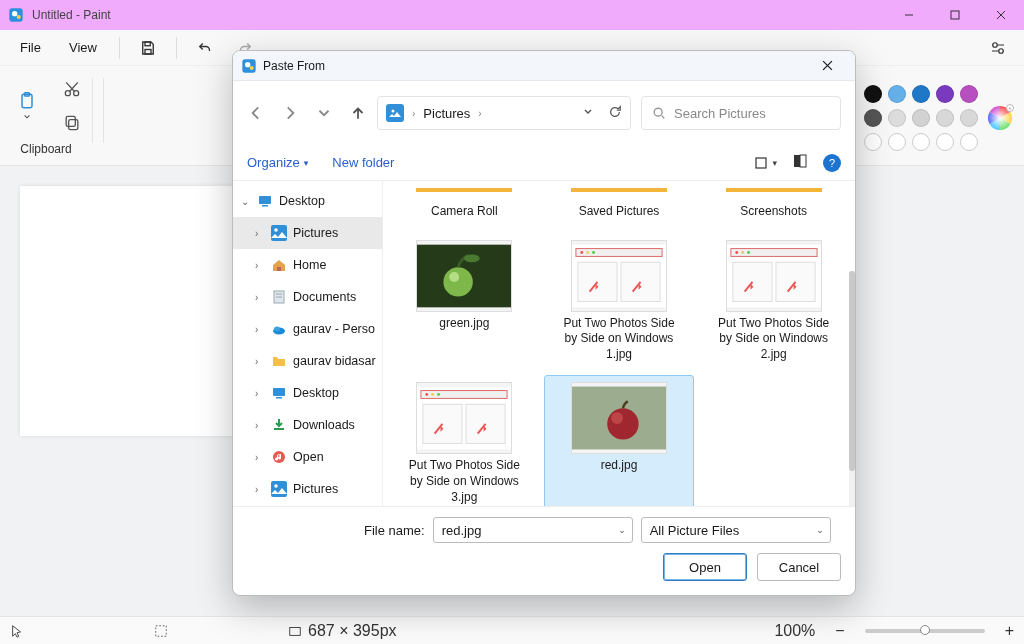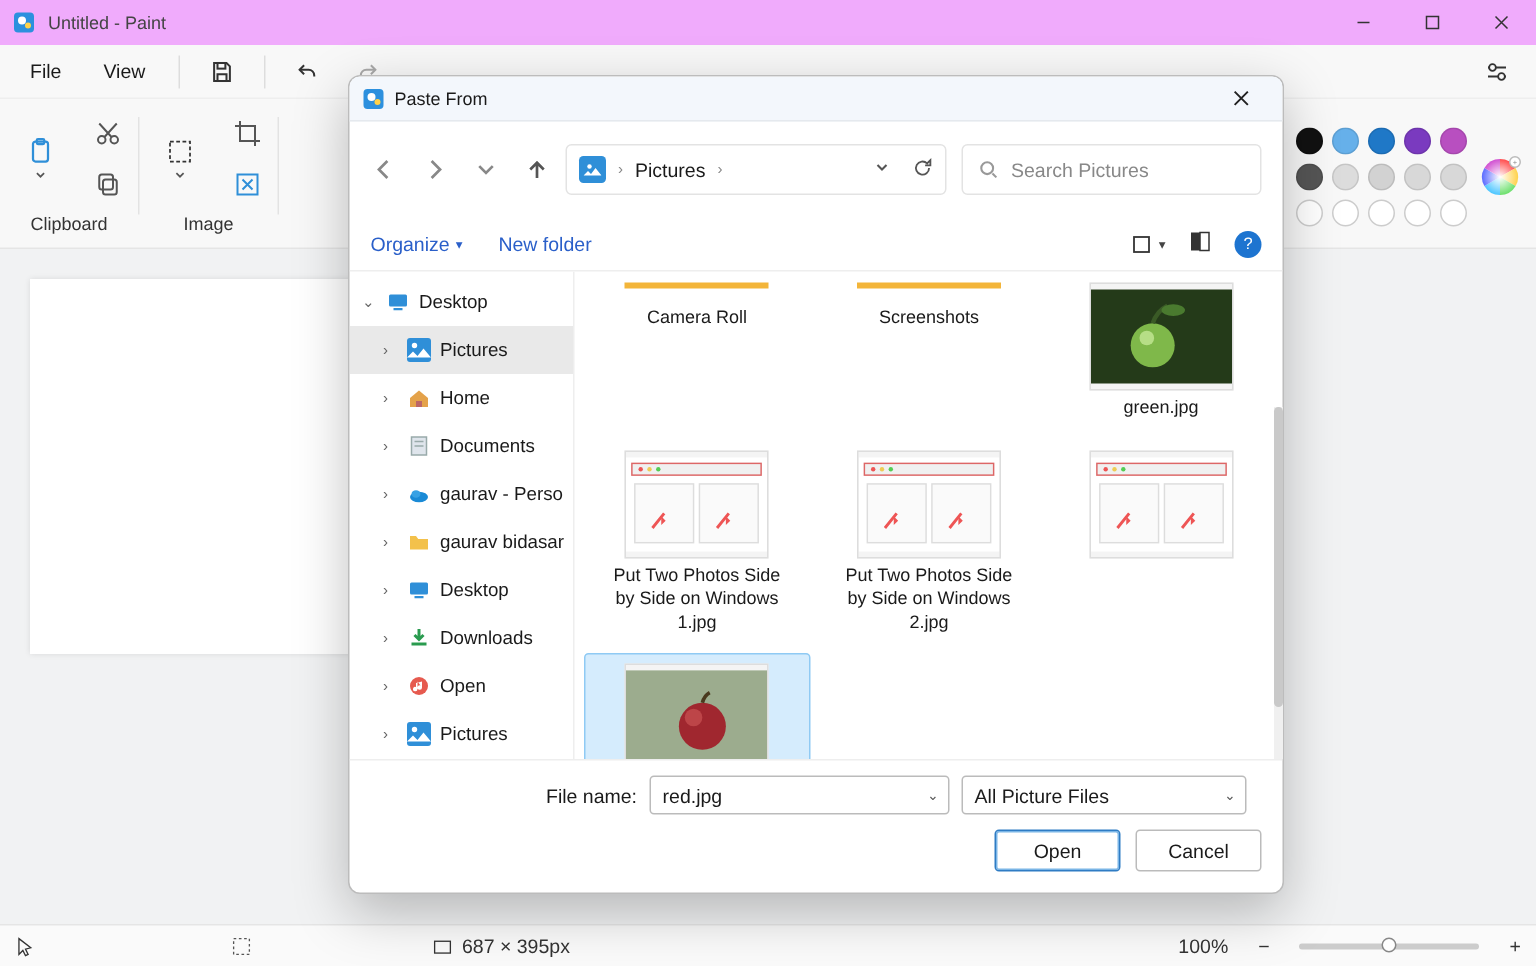--- a/index.html
+++ b/index.html
@@ -31,21 +31,21 @@
 .chev { width: 8px; height: 8px; }
 
 .canvas-area { flex: 1; background: #f1f2f3; padding: 20px 0 0 20px; }
 .canvas { width: 430px; height: 250px; background: #fff; box-shadow: 0 0 4px rgba(0,0,0,.1); }
 
 .color-row { display: flex; gap: 8px; align-items: center; }
 .swatches { display: grid; grid-template-columns: repeat(5, 18px); grid-auto-rows: 18px; gap: 6px; }
 .sw { width: 18px; height: 18px; border-radius: 50%; border: 1px solid rgba(0,0,0,.1); }
 .color-wheel { width: 28px; height: 28px; }
 
-.statusbar { height: 28px; border-top: 1px solid #e5e5e5; background: #fafafa; display: flex; align-items: center; padding: 0 10px; gap: 20px; font-size: 13px; color: #333; }
+.statusbar { height: 28px; border-top: 1px solid #e5e5e5; background: #fafafa; display: flex; align-items: center; padding: 0 10px; gap: 20px; font-size: 16px; color: #333; }
 .statusbar .s-item { display: flex; align-items: center; gap: 6px; }
 .statusbar .spacer { flex: 1; }
 .statusbar svg { width: 14px; height: 14px; }
 .zoom-slider { width: 120px; height: 4px; background: #ccc; border-radius: 2px; position: relative; }
 .zoom-slider .thumb { width: 10px; height: 10px; background: #fff; border: 1px solid #888; border-radius: 50%; position: absolute; top: -4px; left: 55px; }
 
 
 .dialog { position: absolute; left: 232px; top: 50px; width: 624px; height: 546px; background: #fff; border: 1px solid #bcbcbc; border-radius: 8px; box-shadow: 0 12px 36px rgba(0,0,0,.25); display: flex; flex-direction: column; overflow: hidden; }
 .dlg-title { height: 30px; background: #f3f7fc; display: flex; align-items: center; padding: 0 8px; border-bottom: 1px solid #e5e9ee; }
 .dlg-title .t { font-size: 12px; margin-left: 6px; }
@@ -181,42 +181,20 @@
             </svg>
           <svg class="ricon" viewBox="0 0 24 24" fill="none" stroke="#555" stroke-width="1.6">
               <rect x="8" y="8" width="11" height="12" rx="2"></rect>
               <rect x="5" y="4" width="11" height="12" rx="2"></rect>
             </svg>
         </div>
       </div>
       <div class="lbl">Clipboard</div>
     </div>
     <div class="ribsep"></div>
-    <div class="rgroup">
-      <div class="tools">
-        <div class="rbtn">
-          <svg class="ricon" viewBox="0 0 24 24">
-              <rect x="4" y="4" width="16" height="16" fill="none" stroke="#333" stroke-width="1.4" stroke-dasharray="3 2"></rect>
-            </svg>
-          <svg class="chev" viewBox="0 0 10 10">
-              <path d="M2 3l3 3 3-3" stroke="#555" stroke-width="1.4" fill="none"></path>
-            </svg>
-        </div>
-        <div style="display:flex;flex-direction:column;gap:14px">
-          <svg class="ricon" viewBox="0 0 24 24" fill="none" stroke="#555" stroke-width="1.6">
-              <path d="M6 2v16h16M2 6h16v16"></path>
-            </svg>
-          <svg class="ricon" viewBox="0 0 24 24" fill="none" stroke="#2f8fd8" stroke-width="1.6">
-              <rect x="4" y="4" width="16" height="16"></rect>
-              <path d="M8 8l8 8M8 16l8-8"></path>
-            </svg>
-        </div>
-      </div>
-      <div class="lbl">Image</div>
-    </div>
     <div class="ribsep"></div>
 
     <div style="flex:1"></div>
 
     <div class="color-row">
       <div class="swatches" id="swatches">
           <div class="sw" style="background: rgb(17, 17, 17);"></div>
           <div class="sw" style="background: rgb(102, 176, 234);"></div>
           <div class="sw" style="background: rgb(31, 120, 199);"></div>
           <div class="sw" style="background: rgb(122, 58, 191);"></div>
@@ -480,20 +458,24 @@
         <div class="tree-item" style="padding-left: 22px;"></div>
       </div>
     <div class="files">
       <div class="files-grid" id="files-grid">
           <div class="file">
             <div class="thumb toprow"></div>
             <div class="fname">Camera Roll</div>
           </div>
           <div class="file">
             <div class="thumb toprow"></div>
+            <div class="fname">Saved Pictures</div>
+          </div>
+          <div class="file">
+            <div class="thumb toprow"></div>
             <div class="fname">Screenshots</div>
           </div>
           <div class="file">
             <div class="thumb">
               <svg width="96" height="64" viewBox="0 0 96 64">
                 <rect width="96" height="64" fill="#243a19"></rect>
                 <circle cx="42" cy="38" r="15" fill="#7fb84a"></circle>
                 <circle cx="38" cy="33" r="5" fill="#cdeea0" opacity=".7"></circle>
                 <path d="M42 23c2-6 6-10 10-12" stroke="#3a5a26" stroke-width="3" fill="none"></path>
                 <ellipse cx="56" cy="14" rx="8" ry="4" fill="#4a7a2f"></ellipse>
@@ -543,20 +525,21 @@
                 <rect x="4" y="4" width="88" height="8" fill="none" stroke="#d66" stroke-width="1"></rect>
                 <circle cx="10" cy="8" r="1.5" fill="#e55"></circle>
                 <circle cx="16" cy="8" r="1.5" fill="#ec5"></circle>
                 <circle cx="22" cy="8" r="1.5" fill="#5c5"></circle>
                 <rect x="6" y="18" width="40" height="40" fill="#fafafa" stroke="#ddd"></rect>
                 <rect x="50" y="18" width="40" height="40" fill="#fafafa" stroke="#ddd"></rect>
                 <path d="M18 48l8-10M62 48l8-10" stroke="#e55" stroke-width="2"></path>
                 <path d="M24 40l3 3-3 3M68 40l3 3-3 3" fill="#e55"></path>
               </svg>
             </div>
+            <div class="fname">Put Two Photos Side by Side on Windows 3.jpg</div>
           </div>
           <div class="file sel">
             <div class="thumb">
               <svg width="96" height="64" viewBox="0 0 96 64">
                 <rect width="96" height="64" fill="#a8b89a"></rect>
                 <rect width="96" height="64" fill="#8fa082" opacity=".5"></rect>
                 <circle cx="52" cy="38" r="16" fill="#a0272f"></circle>
                 <circle cx="46" cy="32" r="6" fill="#d15a5a" opacity=".6"></circle>
                 <path d="M52 22c1-4 3-6 5-7" stroke="#4a3a1e" stroke-width="2.5" fill="none"></path>
               </svg>

